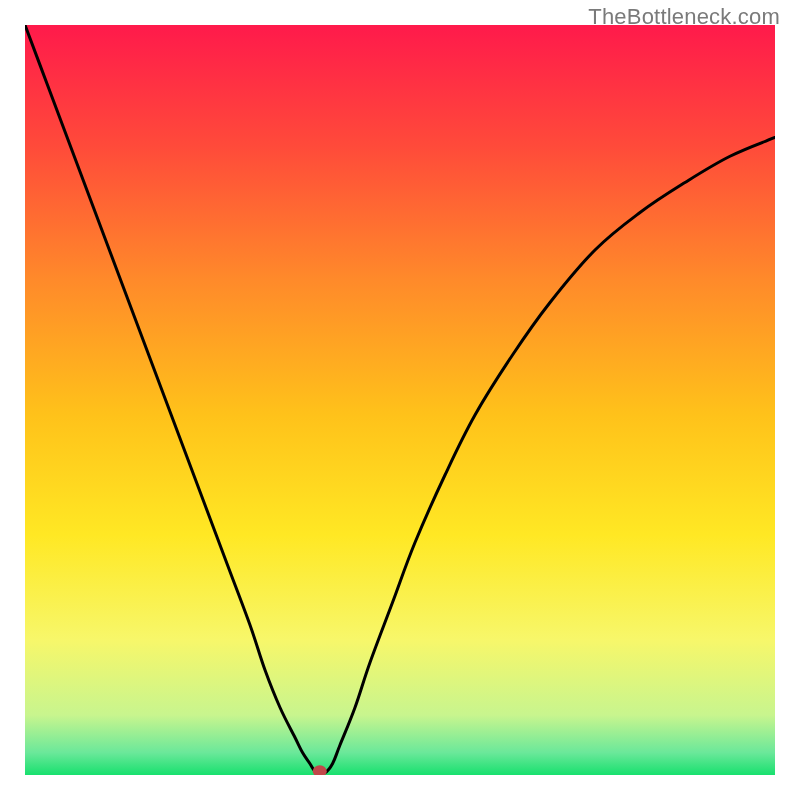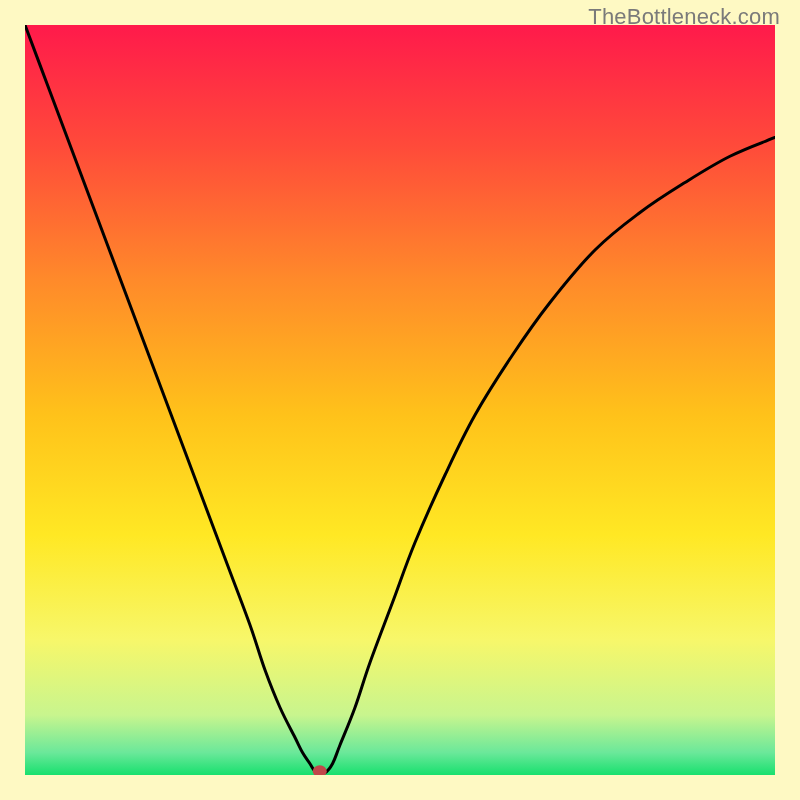--- a/index.html
+++ b/index.html
@@ -7,21 +7,21 @@
     padding: 0;
     width: 800px;
     height: 800px;
     background: #000;
     overflow: hidden;
   }
   .frame {
     position: relative;
     width: 800px;
     height: 800px;
-    background: #fef9c3;
+    background: #ffffff;
   }
   .plot-area {
     position: absolute;
     left: 25px;
     top: 25px;
     width: 750px;
     height: 750px;
   }
   .watermark {
     position: absolute;

